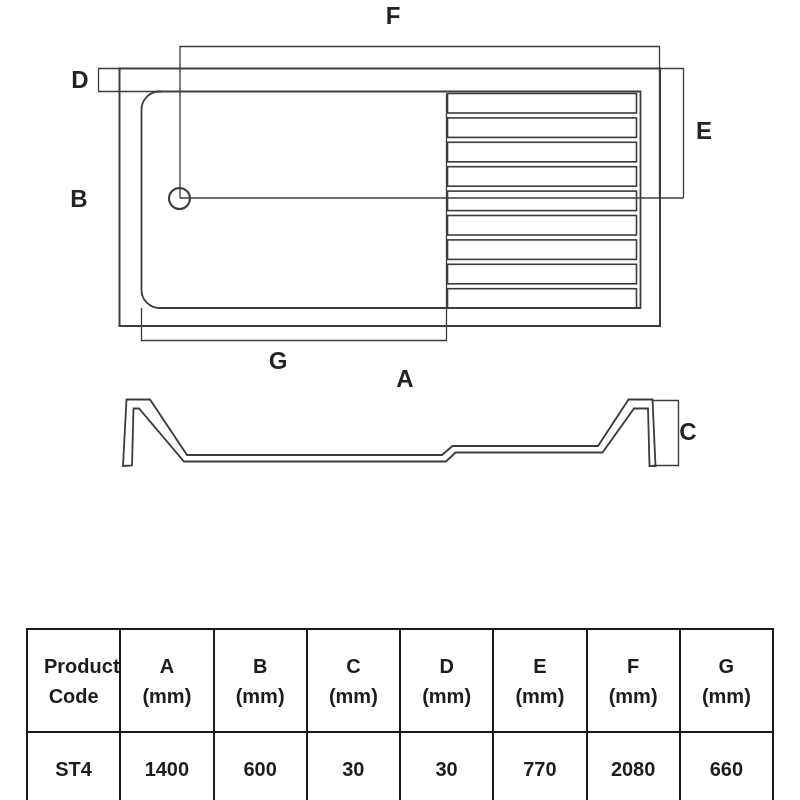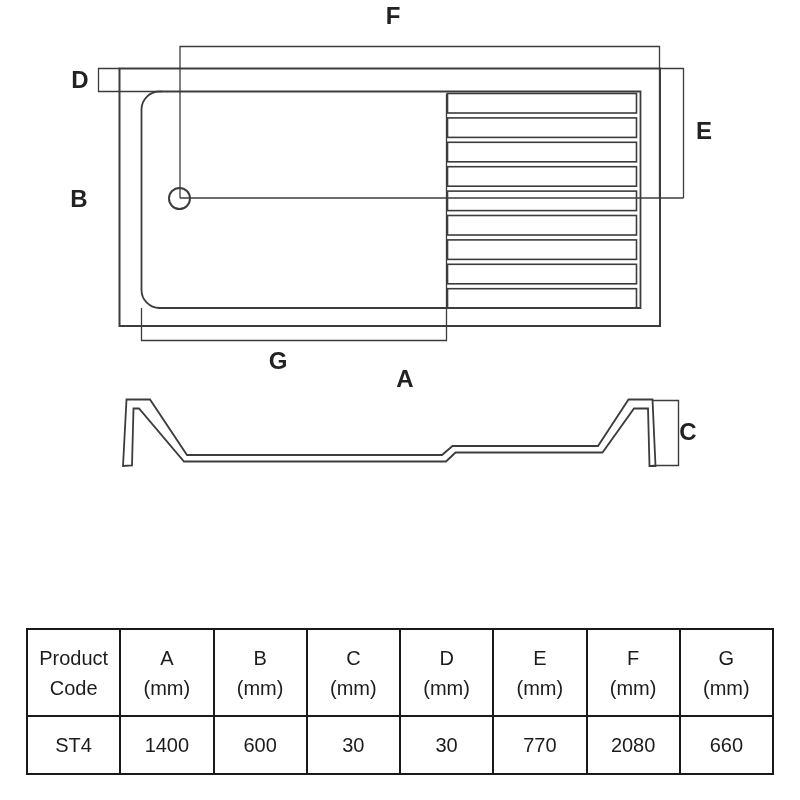--- a/index.html
+++ b/index.html
@@ -37,22 +37,22 @@
     border-collapse: collapse;
     table-layout: fixed;
     font-size: 20px;
     color: #1c1c1c;
   }
   table.spec-table th,
   table.spec-table td {
     border: 2px solid #1a1a1a;
     text-align: center;
     vertical-align: middle;
-    font-weight: normal;
-    padding: 8px;
+    font-weight: bold;
+    padding: 16px;
     background: #ffffff;
   }
   table.spec-table thead th {
     height: 69px;
     line-height: 1.5;
   }
   table.spec-table tbody td {
     height: 40px;
   }
 </style>

